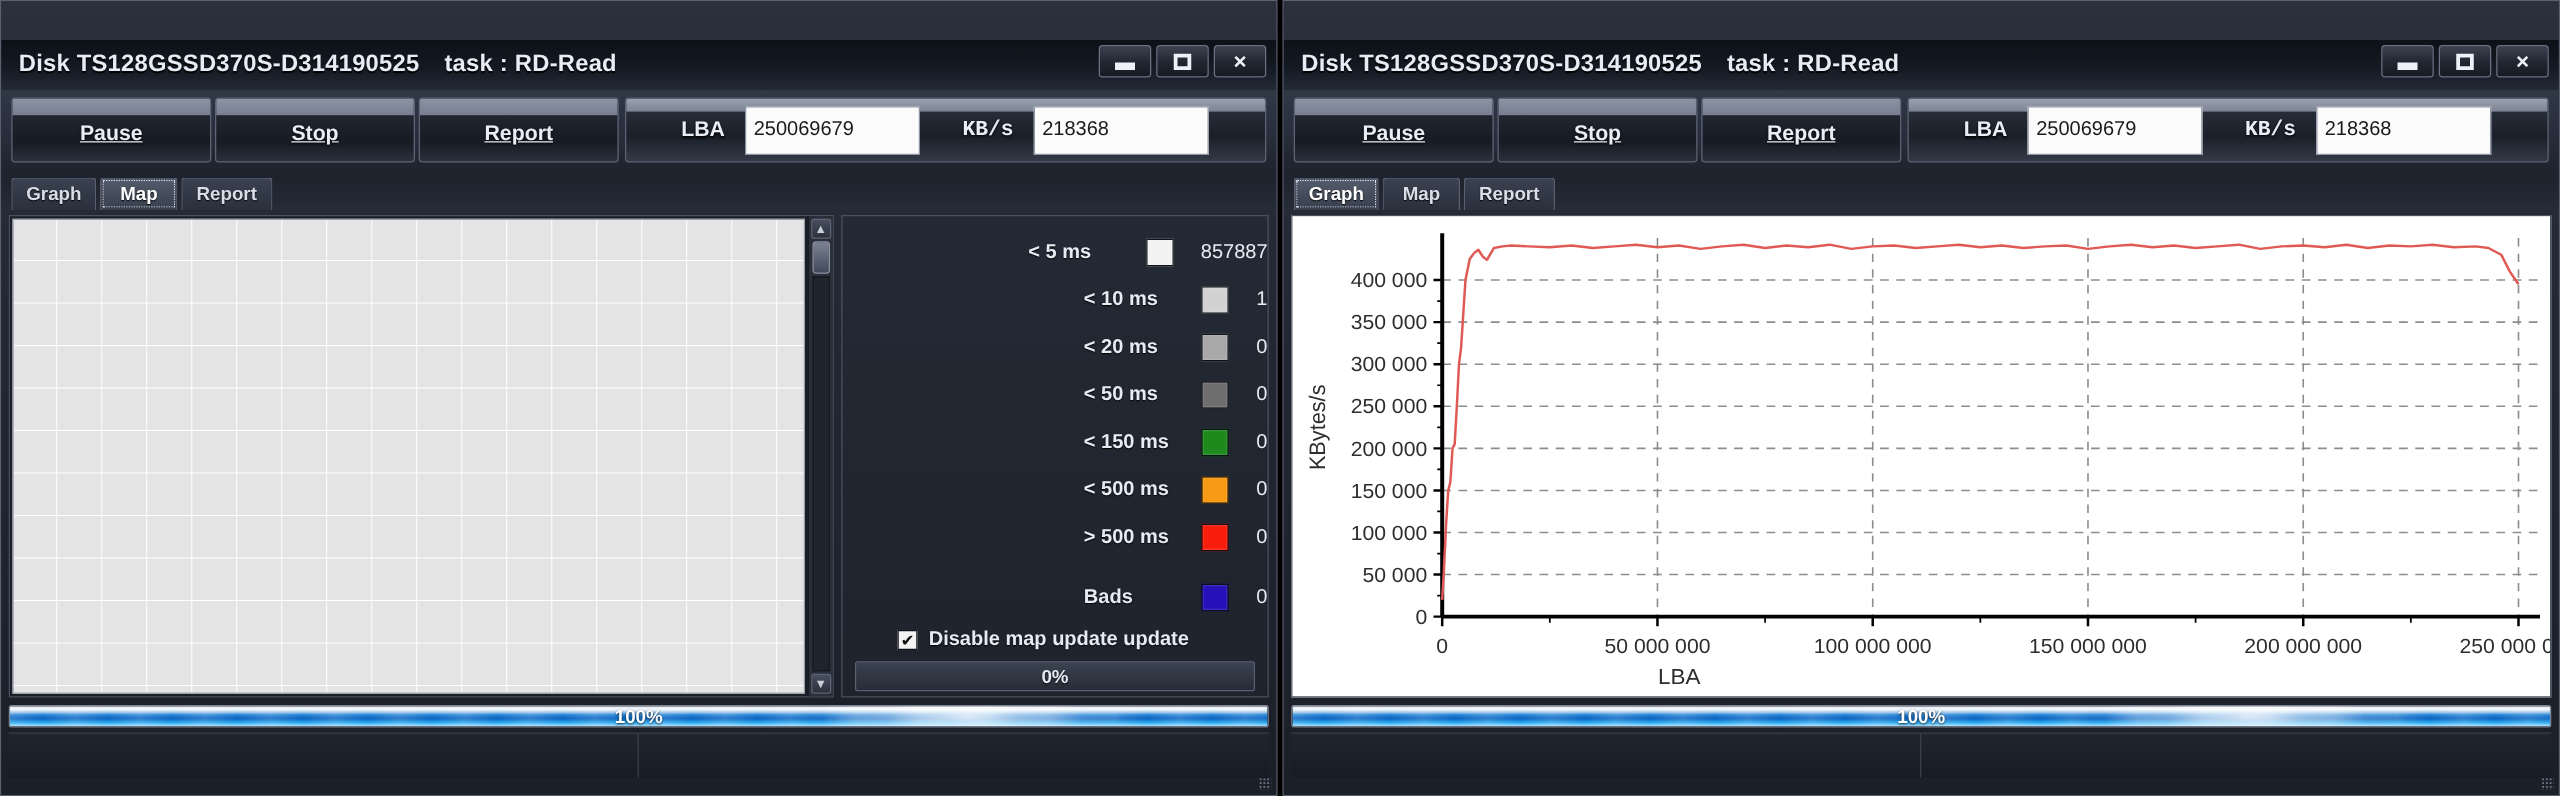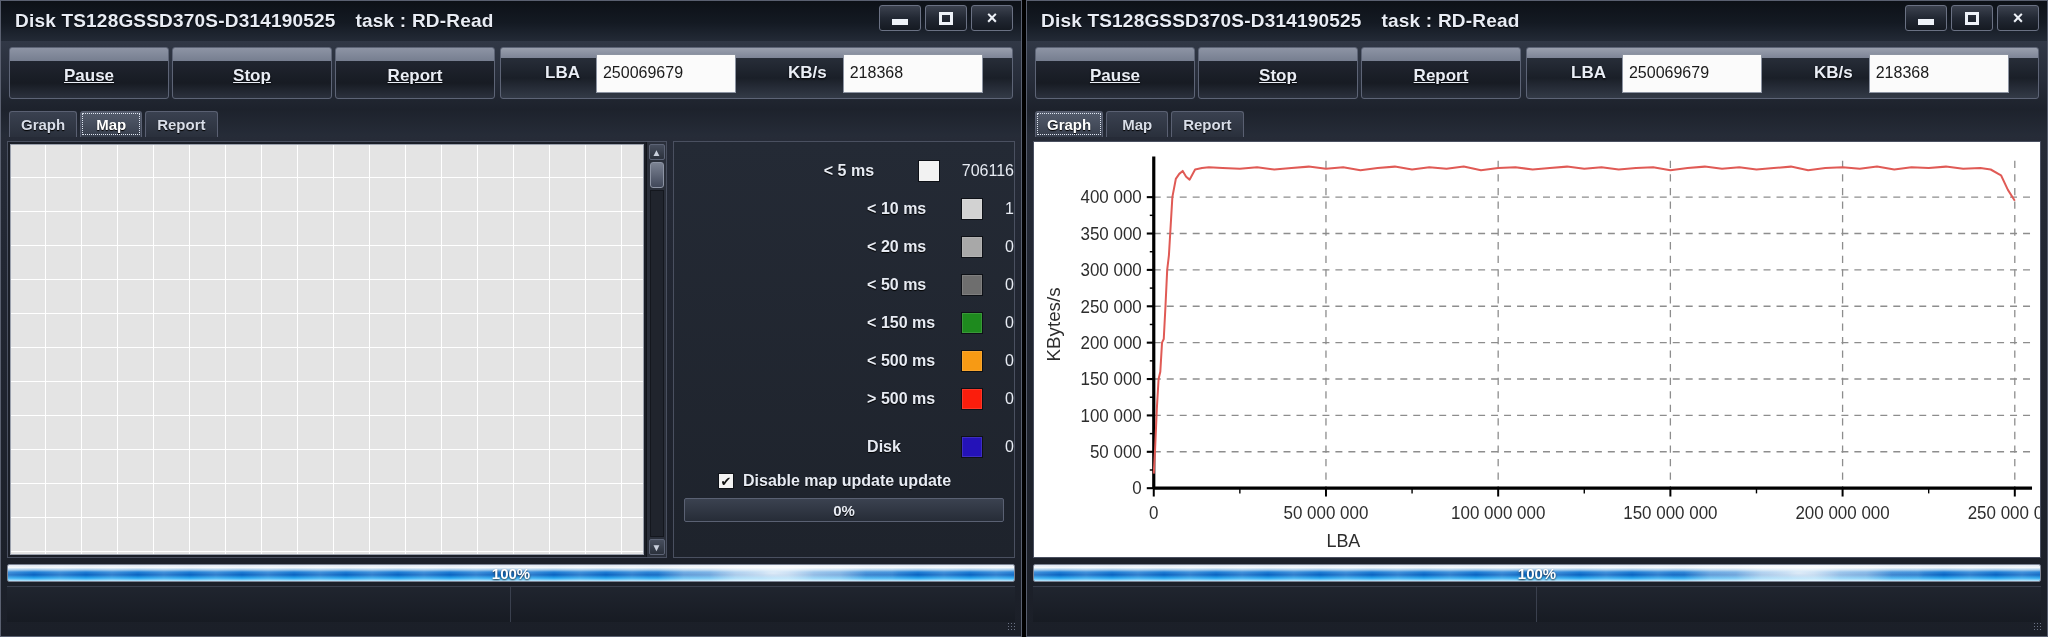--- a/index.html
+++ b/index.html
@@ -20,21 +20,21 @@
     display: flex; flex-direction: column;
     overflow: hidden;
   }
   .win-left  { width: 1022px; }
   .win-right { width: 1022px; margin-left: 4px; }
 
   
   .titlebar {
     position: relative; height: 40px; flex: 0 0 40px;
     background: linear-gradient(180deg,#0d1117 0%, #141a23 55%, #232a36 100%);
-    display: flex; align-items: center;
+    display: flex; align-items: center; margin-top: 31px;
   }
   .title-text {
     margin-left: 14px;
     color: #e8ecf4;
     font-size: 19px; font-weight: bold;
     letter-spacing: .2px;
     text-shadow: 0 1px 1px #000;
     white-space: nowrap;
   }
   .title-task { margin-left: 20px; }
@@ -80,21 +80,21 @@
     background:
       linear-gradient(180deg,#9aa0ae 0%, #7d8496 20%, #272d38 21%, #1a1f28 60%, #333a47 100%);
     display: flex; align-items: center; justify-content: flex-start;
     padding-left: 44px;
   }
   .fld-label {
     color: #eaeef6; font-size: 17px; font-weight: bold;
     text-shadow: 0 1px 2px #000;
     margin-right: 16px;
   }
-  .fld-label.k { margin-left: 52px; }
+  .fld-label.k { margin-left: 34px; font-family: Liberation Mono, monospace; }
   .fld-input {
     width: 140px; height: 39px;
     background: #fbfbfb;
     border: 1px solid #8d94a2;
     color: #1a1a1a; font-size: 16px;
     padding: 0 6px;
     display: flex; align-items: center;
     font-family: "Liberation Sans", sans-serif;
   }
 
@@ -323,21 +323,21 @@
           <div class="sc-thumb"></div>
           <div class="sc-track"></div>
           <div class="sc-arrow">▼</div>
         </div>
       </div>
 
       <div class="legend">
         <div class="lg-row">
           <span class="lg-label">&lt; 5 ms</span>
           <span class="lg-swatch" style="background:#f2f2f2"></span>
-          <span class="lg-count">706116</span>
+          <span class="lg-count">857887</span>
         </div>
         <div class="lg-row">
           <span class="lg-label">&lt; 10 ms</span>
           <span class="lg-swatch" style="background:#d2d2d2"></span>
           <span class="lg-count">1</span>
         </div>
         <div class="lg-row">
           <span class="lg-label">&lt; 20 ms</span>
           <span class="lg-swatch" style="background:#a8a8a8"></span>
           <span class="lg-count">0</span>
@@ -357,21 +357,21 @@
           <span class="lg-swatch" style="background:#f79a14"></span>
           <span class="lg-count">0</span>
         </div>
         <div class="lg-row">
           <span class="lg-label">&gt; 500 ms</span>
           <span class="lg-swatch" style="background:#fb1d0c"></span>
           <span class="lg-count">0</span>
         </div>
         <div class="lg-gap"></div>
         <div class="lg-row">
-          <span class="lg-label">Disk</span>
+          <span class="lg-label">Bads</span>
           <span class="lg-swatch" style="background:#2412b8"></span>
           <span class="lg-count">0</span>
         </div>
 
         <div class="chk-row">
           <span class="chkbox">✔</span>
           <span class="chk-label">Disable map update update</span>
         </div>
         <div class="queue-bar">0%</div>
       </div>

